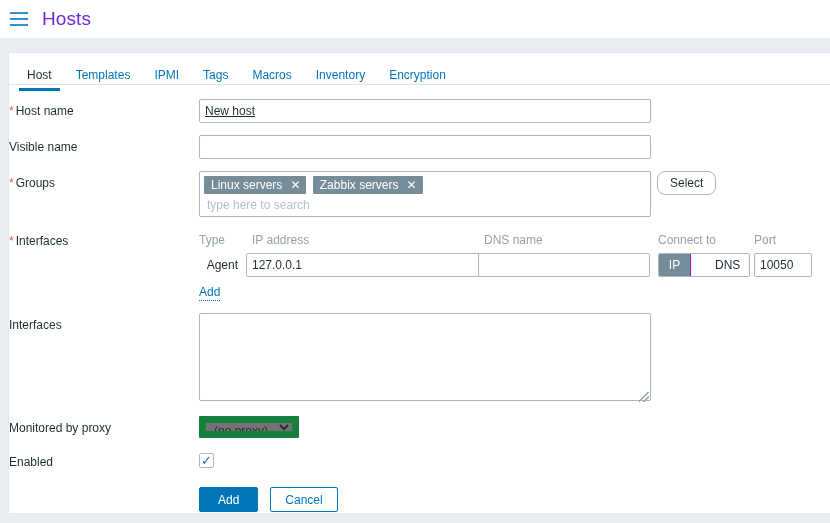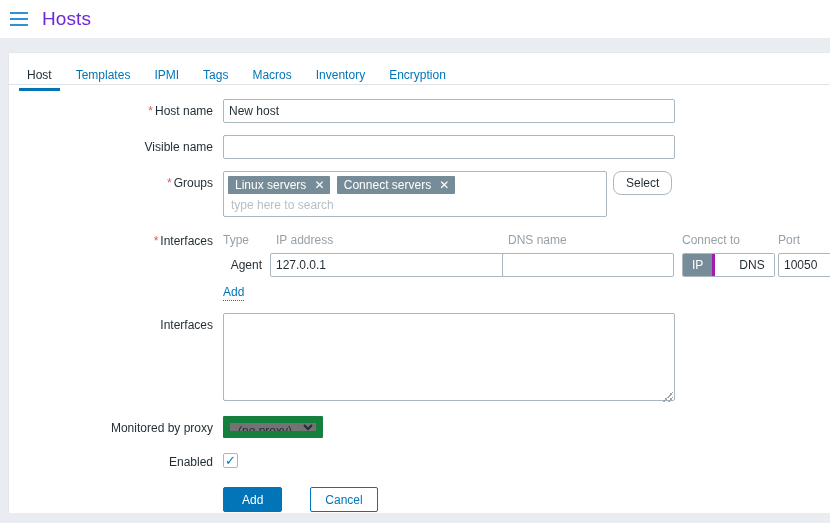--- a/index.html
+++ b/index.html
@@ -89,27 +89,25 @@
     font-size: 12px;
   }
   .form-row {
     display: flex;
     align-items: flex-start;
     margin-bottom: 12px;
   }
   .form-label {
     width: 190px;
     min-width: 190px;
-    text-align: right;
     padding-right: 10px;
     padding-top: 5px;
     color: #1f2c33;
     font-size: 12px;
     line-height: 14px;
-    margin-left: 24px;
   }
   .req-star {
     color: #e45959;
     margin-right: 2px;
   }
   .field-zone { display: flex; align-items: flex-start; }
 
   input.txt, textarea.txt {
     font-family: "Liberation Sans", sans-serif;
     font-size: 12px;
@@ -118,21 +116,21 @@
     background: #ffffff;
     padding: 3px 5px;
     border-radius: 2px;
     outline: none;
     height: 24px;
   }
   textarea.txt { height: auto; resize: none; }
 
   
   #groups-multiselect {
-    width: 384px;
+    width: 452px;
     min-height: 44px;
     border: 1px solid #aab7c1;
     border-radius: 2px;
     background: #fff;
     padding: 4px 4px 2px 4px;
   }
   .chip {
     display: inline-flex;
     align-items: center;
     background: #768d99;
@@ -203,39 +201,39 @@
   .iface-head .col-dns  { padding-left: 6px; }
 
   .iface-row .col-type {
     text-align: right;
     padding-right: 8px;
     color: #1f2c33;
     width: 47px;
   }
   #iface-ip-input  { width: 248px; }
   #iface-dns-input { width: 172px; }
-  #iface-port-input{ width: 74px; }
+  #iface-port-input{ width: 58px; }
 
   .radio-seg {
     display: inline-flex;
     border: 1px solid #aab7c1;
     border-radius: 2px;
     overflow: hidden;
     height: 24px;
     margin-right: 8px;
   }
   .radio-seg .seg {
     display: flex; align-items: center; justify-content: center;
     min-width: 32px;
     padding: 0 9px;
     font-size: 12px;
     color: #1f2c33;
     background: #ffffff;
     cursor: pointer;
-    border-right: 3px solid #a21caf;
+    border-right: 1px solid #a21caf;
   }
   .radio-seg .seg:last-child { border-right: 0; margin-left: 15px; }
   .radio-seg .seg.active {
     background: #768d99;
     color: #ffffff;
   }
 
   #add-interface-link {
     display: inline-block;
     color: #0275b8;
@@ -315,21 +313,21 @@
   .btn-secondary {
     background: #ffffff;
     border: 1px solid #0275b8;
     color: #0275b8;
     font-family: "Liberation Sans", sans-serif;
     font-size: 12px;
     border-radius: 2px;
     padding: 0 14px;
     height: 25px;
     cursor: pointer;
-    margin-left: 28px;
+    margin-left: 12px;
   }
 </style>
 </head>
 <body>
 
 <div id="app-header">
   <div id="hamburger-icon">
     <span></span>
     <span></span>
     <span></span>
@@ -351,21 +349,21 @@
     <div class="tab">Encryption</div>
   </div>
 
   <div id="form-area">
 
     <div class="form-row">
       <div class="form-label">
         <span class="req-star">*</span><span>Host name</span>
       </div>
       <div class="field-zone">
-        <input class="txt" id="host-name-input" style="width: 452px;" value="New host">
+        <input class="txt" id="host-name-input" style="width: 452px; text-decoration: underline;" value="New host">
       </div>
     </div>
 
     <div class="form-row">
       <div class="form-label">Visible name</div>
       <div class="field-zone">
         <input class="txt" id="visible-name-input" style="width: 452px;" value="">
       </div>
     </div>
 
@@ -373,21 +371,21 @@
       <div class="form-label">
         <span class="req-star">*</span><span>Groups</span>
       </div>
       <div class="field-zone">
         <div id="groups-multiselect">
           <span class="chip">
             <span>Linux servers</span>
             <span class="chip-x">✕</span>
           </span>
           <span class="chip">
-            <span>Connect servers</span>
+            <span>Zabbix servers</span>
             <span class="chip-x">✕</span>
           </span>
           <input id="groups-search-input" placeholder="type here to search" style="">
         </div>
         <button class="btn-grey">Select</button>
       </div>
     </div>
 
     <div class="form-row">
       <div class="form-label">

